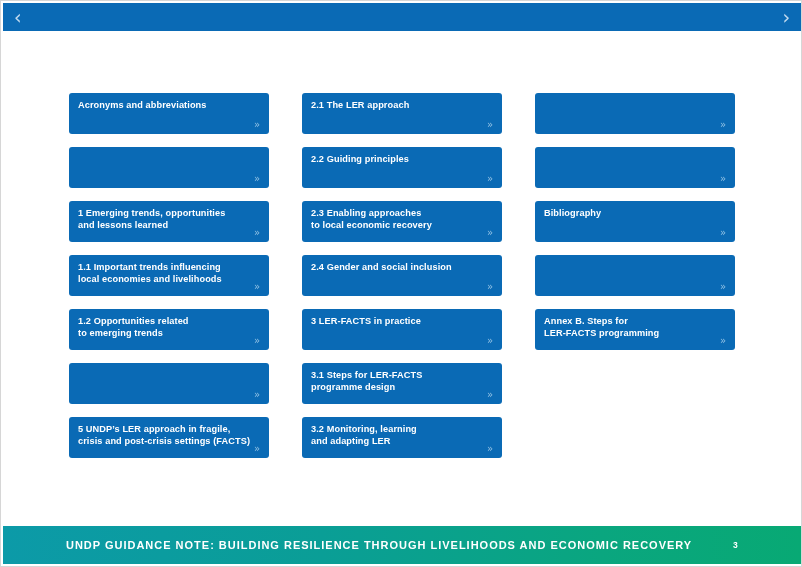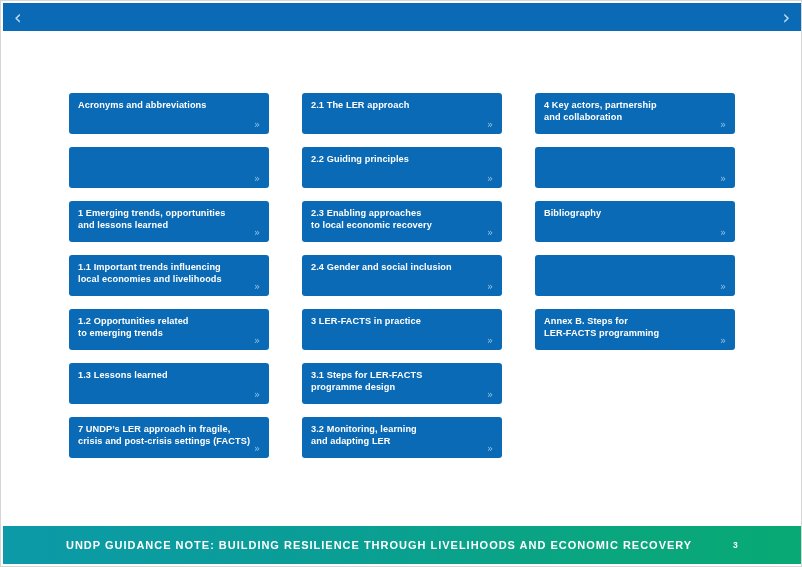--- a/index.html
+++ b/index.html
@@ -162,25 +162,24 @@
             <span class="toc-label">1.1 Important trends influencing
 local economies and livelihoods</span>
             <span class="toc-chevron">»</span>
           </div>
           <div class="toc-item">
             <span class="toc-label">1.2 Opportunities related
 to emerging trends</span>
             <span class="toc-chevron">»</span>
           </div>
           <div class="toc-item">
-            <span class="toc-label">1.3 Lessons learned</span>
-            <span class="toc-chevron">»</span>
-          </div>
-          <div class="toc-item">
-            <span class="toc-label">7 UNDP’s LER approach in fragile,
+            <span class="toc-chevron">»</span>
+          </div>
+          <div class="toc-item">
+            <span class="toc-label">5 UNDP’s LER approach in fragile,
 crisis and post-crisis settings (FACTS)</span>
             <span class="toc-chevron">»</span>
           </div>
         </div>
         <div class="toc-column">
           <div class="toc-item">
             <span class="toc-label">2.1 The LER approach</span>
             <span class="toc-chevron">»</span>
           </div>
           <div class="toc-item">
@@ -206,22 +205,20 @@
             <span class="toc-chevron">»</span>
           </div>
           <div class="toc-item">
             <span class="toc-label">3.2 Monitoring, learning
 and adapting LER</span>
             <span class="toc-chevron">»</span>
           </div>
         </div>
         <div class="toc-column">
           <div class="toc-item">
-            <span class="toc-label">4 Key actors, partnership
-and collaboration</span>
             <span class="toc-chevron">»</span>
           </div>
           <div class="toc-item">
             <span class="toc-chevron">»</span>
           </div>
           <div class="toc-item">
             <span class="toc-label">Bibliography</span>
             <span class="toc-chevron">»</span>
           </div>
           <div class="toc-item">

